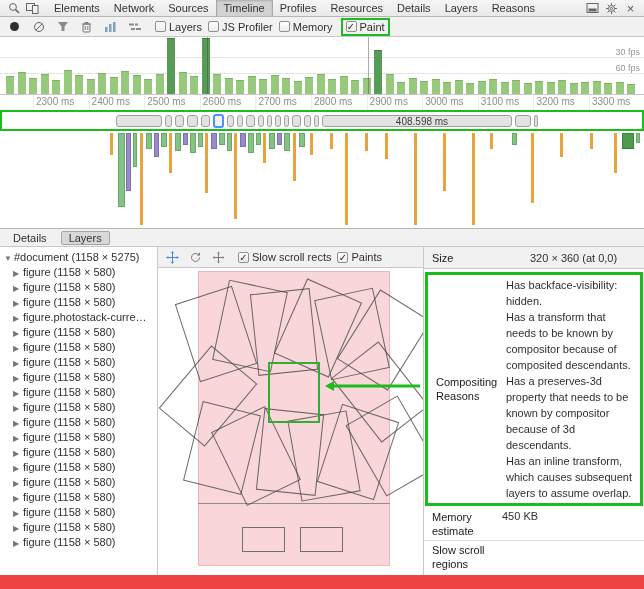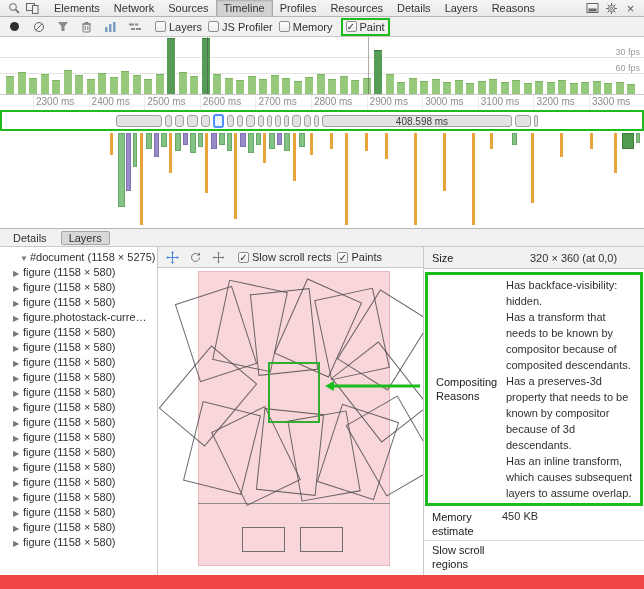--- a/index.html
+++ b/index.html
@@ -52,21 +52,21 @@
   .fbar.dg{background:#4f9a4f;border:1px solid #3c7e3c}
 
   
   #btabs{height:19px;background:#f1f1f1;border-top:1px solid #b6b6b6;border-bottom:1px solid #c8c8c8;display:flex;align-items:center;padding:0 5px;gap:6px}
   .btab{padding:1px 8px;border-radius:2px}
   .btab.selected{background:#d8d8d8;border:1px solid #a5a5a5;padding:0 7px}
 
   
   #bottom{display:flex;height:328px}
   #treepane{width:158px;border-right:1px solid #c8c8c8;overflow:hidden;padding-top:3px;background:#fff}
-  .titem{height:15px;line-height:15px;white-space:nowrap;overflow:hidden;padding-left:20px}
+  .titem{height:15px;line-height:15px;white-space:nowrap;overflow:hidden;padding-left:4px}
   .titem.child{padding-left:13px}
   .tri{display:inline-block;width:10px;font-size:8px;color:#777}
 
   #midpane{width:266px;border-right:1px solid #c8c8c8;display:flex;flex-direction:column}
   #canvtb{height:21px;background:#f1f1f1;border-bottom:1px solid #c8c8c8;display:flex;align-items:center;padding:0 5px;gap:4px}
   #canvas{position:relative;flex:1;background:#fff;overflow:hidden}
   #pinkpage{position:absolute;background:#f9d6da;border:1px solid #eab7bd}
   .wire{position:absolute;border:1px solid rgba(70,70,70,.8)}
   #sel-layer{position:absolute;border:2px solid #2fae2f}
   #divline{position:absolute;height:1px;background:#8d8d8d}

